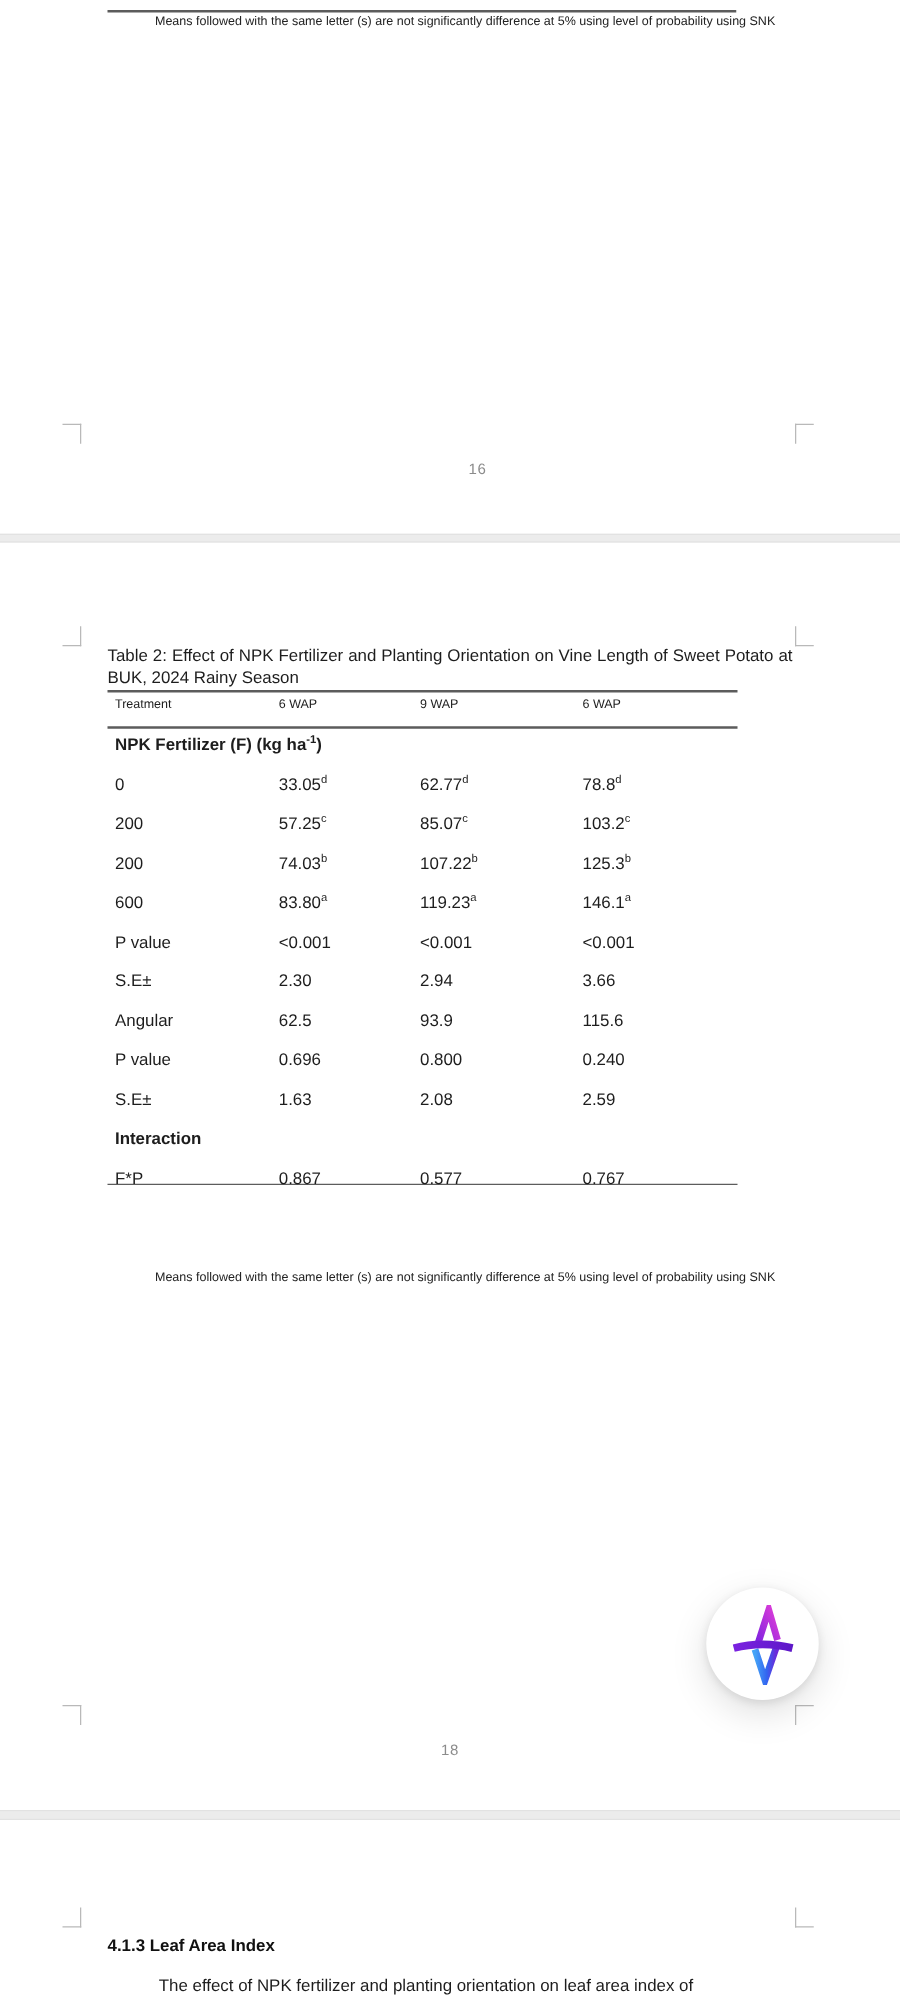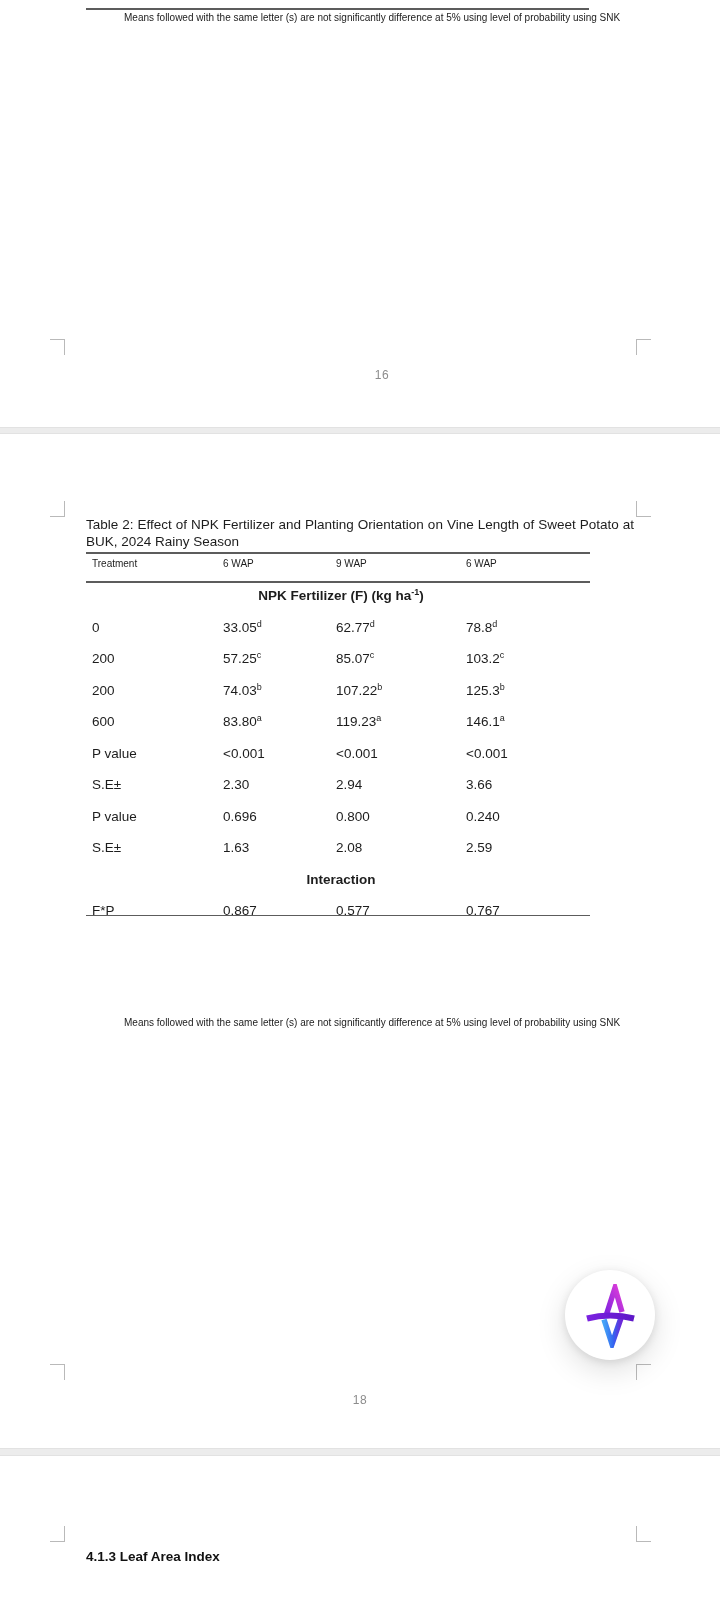--- a/index.html
+++ b/index.html
@@ -56,21 +56,21 @@
   .t-header .cell:first-child { padding-left:6px; }
   .t-body { width:504px; }
   .t-row {
     display:grid;
     grid-template-columns:137px 113px 130px 124px;
     height:31.5px; padding-top:3px;
     font-size:13.5px; color:#1d1d1d;
   }
   .t-row .cell:first-child { padding-left:6px; }
   .t-row.section { font-weight:bold; }
-  .t-row.section .cell { grid-column:1 / -1;text-align:center; }
+  .t-row.section .cell { grid-column:1 / -1; }
   .t-row.last { height:16px; border-bottom:1.5px solid #5c5c5c; }
   sup { font-size:9px; line-height:0; vertical-align:super; }
 
   
   .fab {
     left:565px; top:1270px; width:90px; height:90px; border-radius:50%;
     background:#ffffff; border:none; cursor:pointer;
     box-shadow:0 2px 8px rgba(0,0,0,0.10), 0 10px 30px rgba(0,0,0,0.13);
   }
   .fab svg { position:absolute; left:21px; top:14px; }
@@ -137,20 +137,26 @@
         <div class="cell">P value</div>
         <div class="cell">&lt;0.001</div>
         <div class="cell">&lt;0.001</div>
         <div class="cell">&lt;0.001</div>
       </div>
       <div class="t-row data">
         <div class="cell">S.E±</div>
         <div class="cell">2.30</div>
         <div class="cell">2.94</div>
         <div class="cell">3.66</div>
+      </div>
+      <div class="t-row data">
+        <div class="cell">Angular</div>
+        <div class="cell">62.5</div>
+        <div class="cell">93.9</div>
+        <div class="cell">115.6</div>
       </div>
       <div class="t-row data">
         <div class="cell">P value</div>
         <div class="cell">0.696</div>
         <div class="cell">0.800</div>
         <div class="cell">0.240</div>
       </div>
       <div class="t-row data">
         <div class="cell">S.E±</div>
         <div class="cell">1.63</div>
@@ -196,14 +202,15 @@
       <path d="M1,34.5 Q24,28.5 48,34.5" fill="none" stroke="url(#g-bar)" stroke-width="6.2"></path>
     </svg>
   </button>
 
   <div class="abs page-gap" style="top:1448px; height:8px;"></div>
 
   <div class="abs mark tl-of-text" style="left:50px; top:1526px;"></div>
   <div class="abs mark tr-of-text" style="left:636px; top:1526px;"></div>
 
   <div class="abs heading" style="left:86px; top:1549px;">4.1.3 Leaf Area Index</div>
+  <div class="abs para" style="left:86px; top:1578px;">The effect of NPK fertilizer and planting orientation on leaf area index of</div>
 
 </div>
 
 </body></html>

